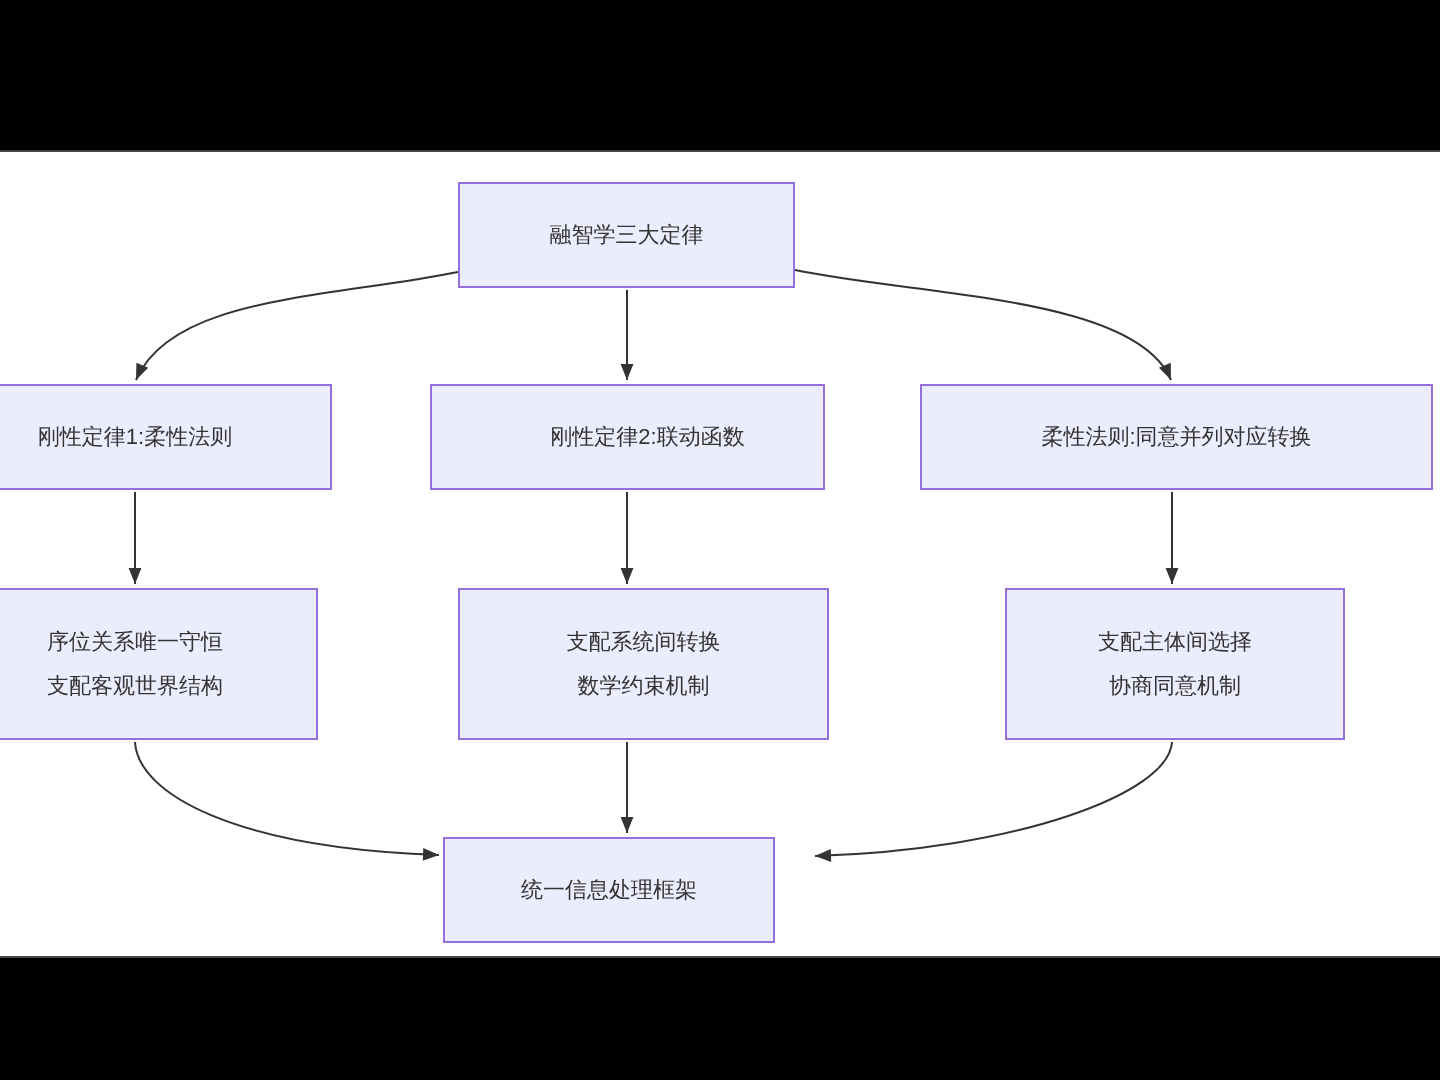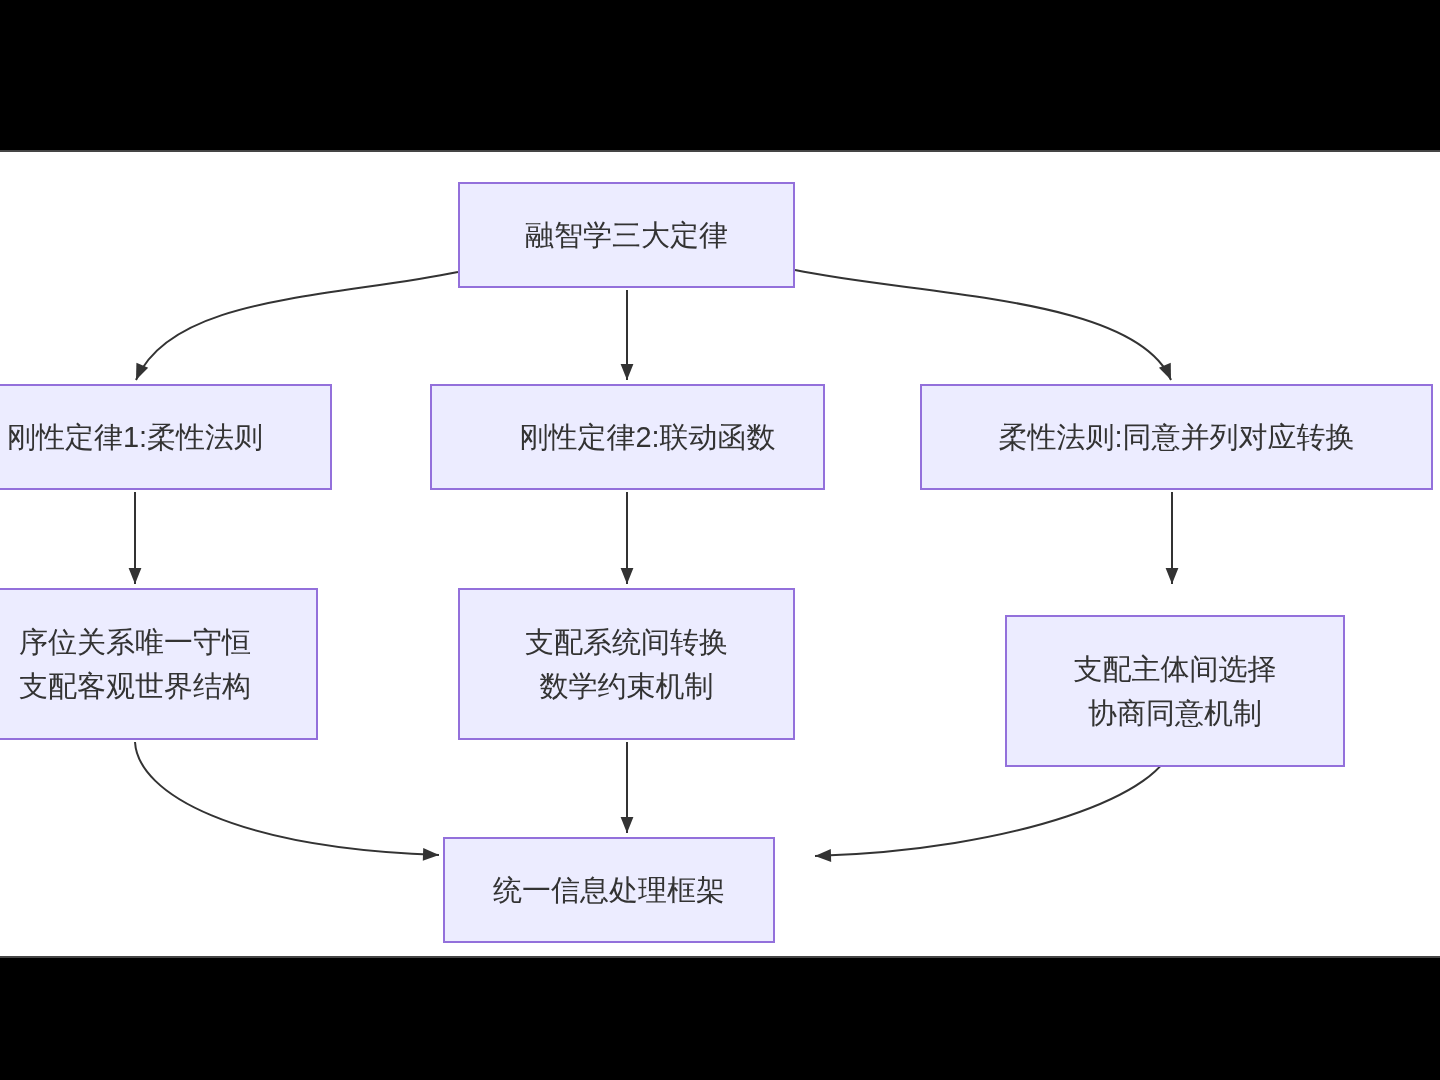--- a/index.html
+++ b/index.html
@@ -46,38 +46,38 @@
     height: 1080px;
     pointer-events: none;
   }
 
   .node {
     position: absolute;
     box-sizing: border-box;
     background: #ECECFF;
     border: 2px solid #9370DB;
     color: #333333;
-    font-size: 29px;
+    font-size: 22px;
     line-height: 44px;
     display: flex;
     flex-direction: column;
     align-items: center;
     justify-content: center;
     text-align: center;
     white-space: nowrap;
   }
 
   
   .n-root      { left: 458px;  top: 182px; width: 337px; height: 106px; }
   .n-law1      { left: -62px;  top: 384px; width: 394px; height: 106px; }
   .n-law2      { left: 430px;  top: 384px; width: 395px; height: 106px; padding-left: 40px; }
   .n-law3      { left: 920px;  top: 384px; width: 513px; height: 106px; }
   .n-law1d     { left: -48px;  top: 588px; width: 366px; height: 152px; }
-  .n-law2d     { left: 458px;  top: 588px; width: 337px; height: 152px; }
-  .n-law3d     { left: 1005px; top: 588px; width: 340px; height: 152px; margin-top: 27px; }
+  .n-law2d     { left: 458px;  top: 588px; width: 371px; height: 152px; }
+  .n-law3d     { left: 1005px; top: 588px; width: 340px; height: 152px; }
   .n-framework { left: 443px;  top: 837px; width: 332px; height: 106px; }
 
   .edge {
     fill: none;
     stroke: #333333;
     stroke-width: 2px;
   }
 </style>
 </head>
 <body>

